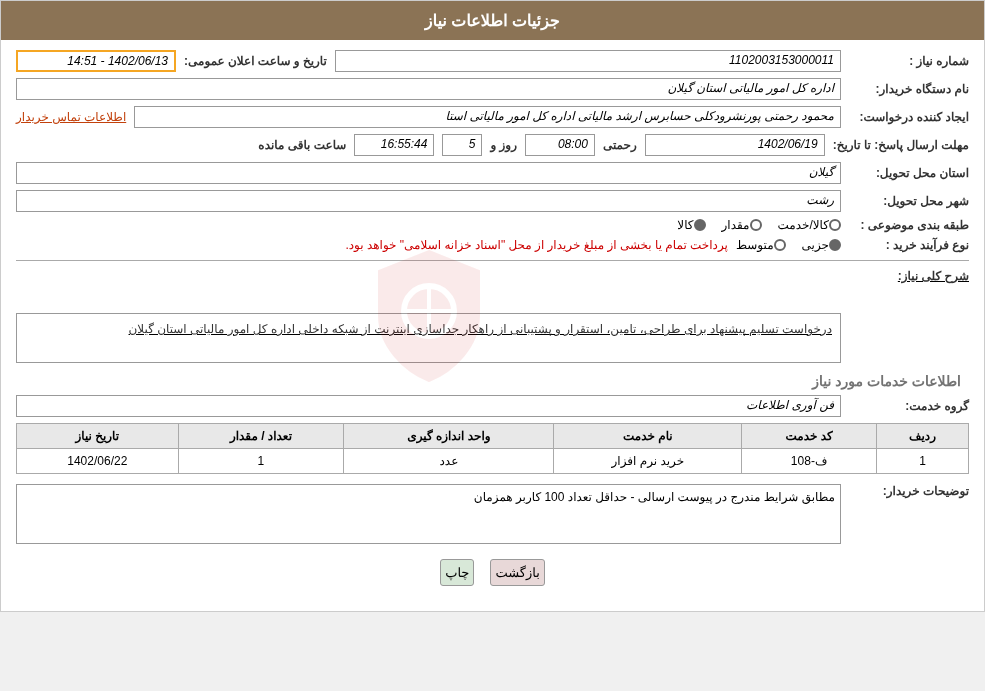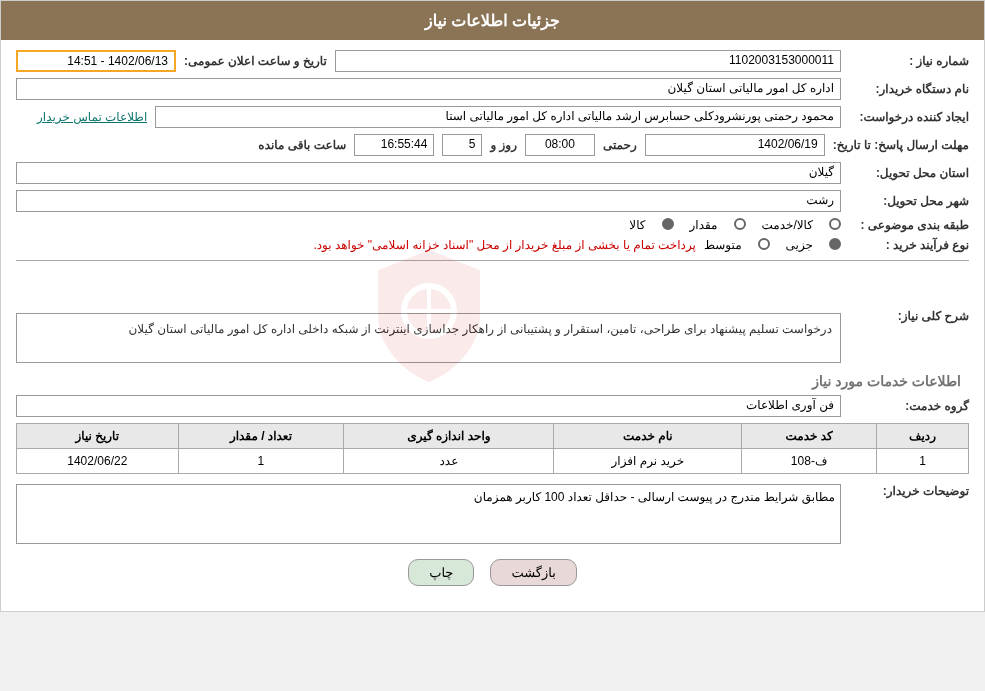--- a/index.html
+++ b/index.html
@@ -39,55 +39,55 @@
       font-weight: bold;
       white-space: nowrap;
     }
     .value-box {
       border: 1px solid #999;
       background: #fff;
       padding: 2px 6px;
       min-height: 22px;
       flex: 1;
       text-align: right;
+      font-style: italic;
     }
     .value-box.narrow {
       flex: none;
       min-width: 180px;
     }
     .value-box.date-box {
       flex: none;
       min-width: 160px;
       border: 2px solid #f5a623;
       background: #fff;
     }
     .small-label {
       color: #333;
       white-space: nowrap;
       font-weight: bold;
     }
     .link-text {
-      color: #0f766e;
+      color: #c2410c;
       text-decoration: underline;
       cursor: pointer;
-      margin-left: 21px;
     }
     .section-divider {
       border-top: 1px solid #aaa;
       margin: 8px 0;
     }
     .radio-group {
       display: flex;
       gap: 16px;
       align-items: center;
     }
     .radio-item {
       display: flex;
-      align-items: flex-start;
-      gap: 16px;
+      align-items: center;
+      gap: 0;
     }
     .radio-circle {
       width: 12px;
       height: 12px;
       border-radius: 50%;
       border: 2px solid #666;
       display: inline-block;
       background: #fff;
     }
     .radio-circle.selected {
@@ -153,27 +153,27 @@
       background: #fff;
       text-align: right;
     }
     .buttons-row {
       display: flex;
       justify-content: center;
       gap: 16px;
       margin: 15px 0;
     }
     .btn {
-      padding: 5px 20px;
+      padding: 5px 4px;
       border: 1px solid #999;
       background: #e8e8e8;
       cursor: pointer;
       font-family: Tahoma, Arial, sans-serif;
       font-size: 13px;
-      border-radius: 10px;
+      border-radius: 3px;
     }
     .btn-print {
       background: #d8e8d8;
     }
     .btn-back {
       background: #e8d8d8;
     }
     .shield-watermark {
       position: absolute;
       top: 50%;
@@ -210,21 +210,21 @@
     <div class="info-row">
       <span class="label">ایجاد کننده درخواست:</span>
       <div class="value-box" style="flex:1">محمود رحمتی پورنشرودکلی حسابرس ارشد مالیاتی اداره کل امور مالیاتی استا</div>
       <span class="link-text">اطلاعات تماس خریدار</span>
     </div>
 
     <div class="info-row">
       <span class="label">مهلت ارسال پاسخ: تا تاریخ:</span>
       <div class="value-box narrow">1402/06/19</div>
       <span class="small-label">رحمتی</span>
-      <div class="value-box" style="min-width:70px;flex:none;text-align:center;">08:00</div>
+      <div class="value-box" style="min-width:70px;flex:none;">08:00</div>
       <span class="small-label">روز و</span>
       <div class="value-box" style="min-width:40px;flex:none;">5</div>
       <div class="value-box" style="min-width:80px;flex:none;">16:55:44</div>
       <span class="small-label">ساعت باقی مانده</span>
     </div>
 
     <div class="info-row">
       <span class="label">استان محل تحویل:</span>
       <div class="value-box">گیلان</div>
     </div>
@@ -262,21 +262,21 @@
         <div class="radio-item">
           <span class="radio-circle"></span>
           <span>متوسط</span>
         </div>
       </div>
       <span class="purchase-type-text">پرداخت تمام یا بخشی از مبلغ خریدار از محل "اسناد خزانه اسلامی" خواهد بود.</span>
     </div>
 
     <div class="section-divider"></div>
 
-    <div class="info-row" style="align-items:center;">
+    <div class="info-row" style="align-items:flex-start;text-decoration:underline;">
       <span class="label">شرح کلی نیاز:</span>
       <div class="watermark-area" style="flex:1;position:relative;">
         <svg class="shield-watermark" viewBox="0 0 120 140" fill="none" xmlns="http://www.w3.org/2000/svg">
           <path d="M60 5 L110 25 L110 70 C110 100 85 125 60 135 C35 125 10 100 10 70 L10 25 Z" fill="#c00" stroke="#c00" stroke-width="2"></path>
           <circle cx="60" cy="65" r="25" fill="none" stroke="#fff" stroke-width="6"></circle>
           <path d="M60 40 L60 90 M35 65 L85 65" stroke="#fff" stroke-width="4"></path>
         </svg>
         <div class="description-box">درخواست تسلیم پیشنهاد برای طراحی، تامین، استقرار و پشتیبانی از راهکار جداسازی اینترنت از شبکه داخلی اداره کل امور مالیاتی استان گیلان</div>
       </div>
     </div>

